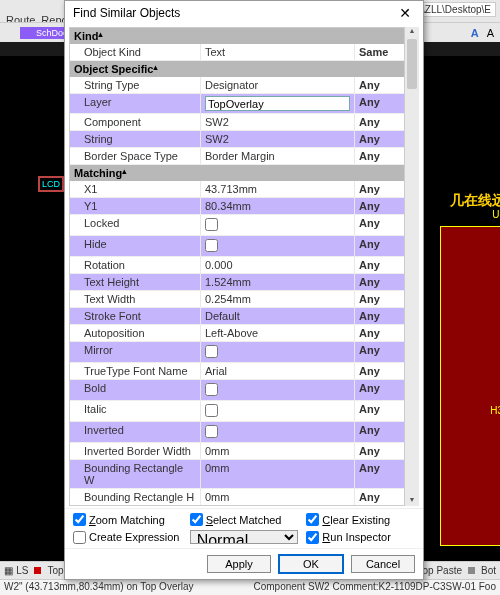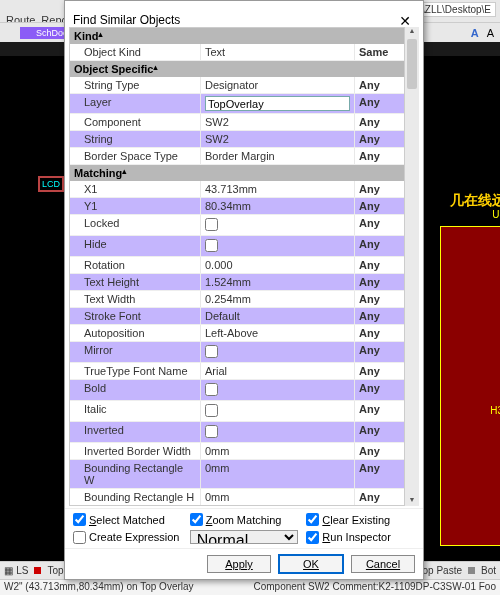--- a/index.html
+++ b/index.html
@@ -11,21 +11,21 @@
   .bg-path { position: absolute; top: 2px; right: 4px; background: #fff; padding: 1px 4px; font-size: 10px; color: #333; border: 1px solid #ccc; }
   .bg-pcb { position: absolute; top: 56px; left: 0; right: 0; bottom: 34px; background: #000; }
   .pcb-red { position: absolute; right: -10px; top: 170px; width: 70px; height: 320px; background: #8b0000; border: 1px solid #ff0; }
   .pcb-txt { position: absolute; right: -6px; top: 136px; color: #ffd000; font-size: 14px; font-weight: bold; }
   .pcb-lcd { position: absolute; left: 38px; top: 120px; color: #0ff; font-size: 9px; transform: rotate(0deg); border: 2px solid #b44; padding: 1px 2px; }
   .bg-status { position: absolute; bottom: 0; left: 0; right: 0; height: 16px; background: #f4f4f4; border-top: 1px solid #ccc; font-size: 10px; padding: 1px 4px; color: #333; display: flex; justify-content: space-between; }
   .bg-tabs { position: absolute; bottom: 16px; left: 0; right: 0; height: 18px; background: #e8e8e8; border-top: 1px solid #ccc; display: flex; align-items: center; font-size: 10px; color: #333; padding: 0 4px; gap: 6px; }
   .tab-sq { width: 7px; height: 7px; display: inline-block; }
   
   .dialog { position: absolute; top: 0; left: 64px; width: 360px; height: 580px; background: #fff; border: 1px solid #999; box-shadow: 2px 2px 6px rgba(0,0,0,.4); display: flex; flex-direction: column; }
-  .dlg-title { height: 24px; display: flex; align-items: flex-start; justify-content: space-between; padding: 12px 8px; font-size: 12px; }
+  .dlg-title { height: 24px; display: flex; align-items: center; justify-content: space-between; padding: 4px 8px; font-size: 12px; }
   .dlg-close { font-size: 14px; cursor: pointer; padding: 0 4px; }
   .dlg-body { flex: 1; overflow: hidden; display: flex; }
   .grid { flex: 1; overflow-y: auto; border: 1px solid #ccc; margin: 2px 0 2px 4px; }
   .scrollb { width: 14px; background: #eaeaea; margin: 2px 4px 2px 0; position: relative; }
   .scroll-thumb { background: #c8c8c8; position: absolute; left: 2px; right: 2px; top: 12px; height: 50px; border-radius: 2px; }
   .scroll-arr { position: absolute; left: 0; right: 0; height: 10px; text-align: center; font-size: 7px; color: #555; }
   
   .section-hdr { background: #b8b8b8; color: #000; font-weight: bold; padding: 2px 4px; display: flex; justify-content: flex-start; font-size: 11px; }
   .section-hdr .arrow { font-size: 8px; }
   .row { display: flex; border-bottom: 1px solid #eee; }
@@ -34,21 +34,21 @@
   .cell-m { flex: 1; padding: 2px 4px; color: #333; border-left: 1px solid #e8e8e8; }
   .cell-r { width: 50px; padding: 2px 4px; color: #333; border-left: 1px solid #e8e8e8; font-weight: bold; }
   .cell-m input.txt { width: 100%; border: 1px solid #7aa; padding: 0 2px; font-size: 11px; height: 15px; }
   .cell-m input[type=checkbox] { margin: 1px 0; }
   
   .dlg-opts { padding: 4px 8px; display: grid; grid-template-columns: 1fr 1fr 1fr; gap: 4px 8px; align-items: center; border-top: 1px solid #eee; }
   .chk { display: flex; align-items: center; gap: 3px; }
   .chk u { text-decoration: underline; }
   .sel { border: 1px solid #999; font-size: 16px; padding: 0 2px; height: 14px; }
   
-  .dlg-btns { padding: 6px 8px; display: flex; justify-content: flex-end; gap: 8px; border-top: 1px solid #eee; text-decoration: underline; }
+  .dlg-btns { padding: 6px 8px; display: flex; justify-content: flex-end; gap: 8px; border-top: 1px solid #eee; }
   .btn { min-width: 64px; padding: 2px 10px; border: 1px solid #888; background: #f4f4f4; font-size: 11px; cursor: pointer; }
   .btn.def { border: 1px solid #0066cc; outline: 1px solid #0066cc; }
 </style>
 </head>
 <body>
 
 <div class="bg">
   <div class="bg-top">
     <span>Route</span>
     <span>Repo</span>
@@ -223,25 +223,25 @@
     </div>
     <div class="scrollb">
       <div class="scroll-arr" style="top:0">▲</div>
       <div class="scroll-thumb"></div>
       <div class="scroll-arr" style="bottom:0">▼</div>
     </div>
   </div>
   <div class="dlg-opts">
     <label class="chk">
         <input type="checkbox" checked="" style="">
+        <span><u>Z</u>oom Matching</span>
+      </label>
+    <label class="chk">
+        <input type="checkbox" checked="" style="">
         <span><u>S</u>elect Matched</span>
-      </label>
-    <label class="chk">
-        <input type="checkbox" checked="" style="">
-        <span><u>Z</u>oom Matching</span>
       </label>
     <label class="chk">
         <input type="checkbox" checked="" style="">
         <span><u>C</u>lear Existing</span>
       </label>
     <label class="chk">
         <input type="checkbox" style="">
         <span>Create Expression</span>
       </label>
     <select class="sel"><option>Normal</option></select>

